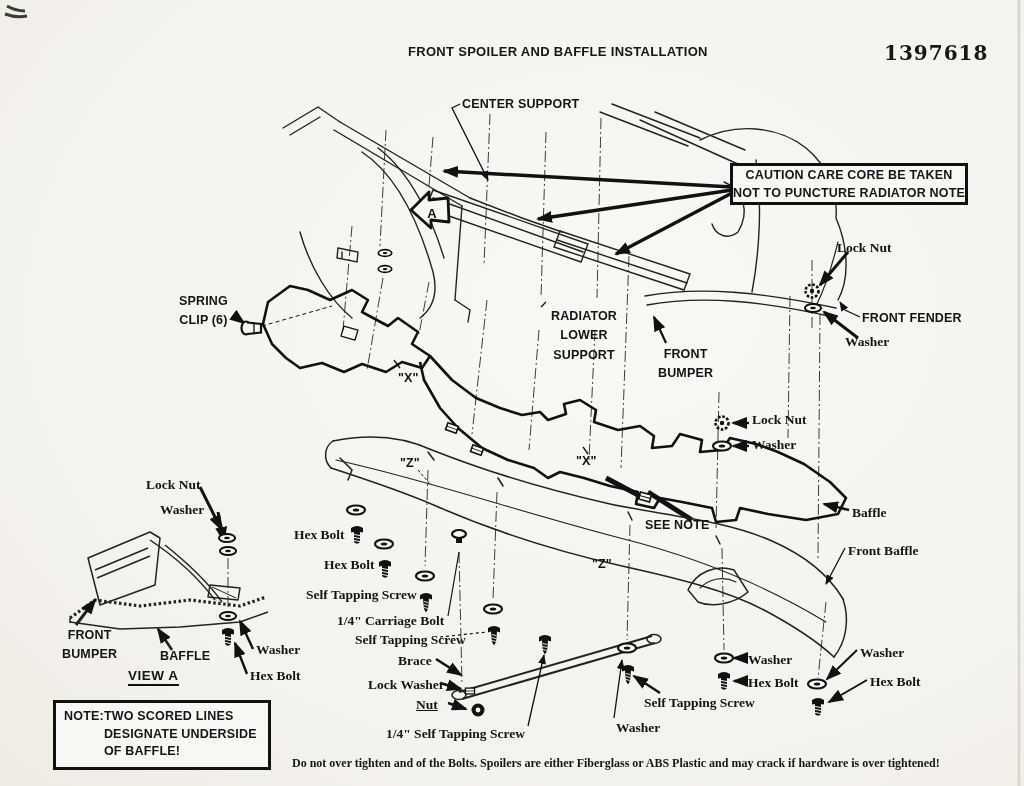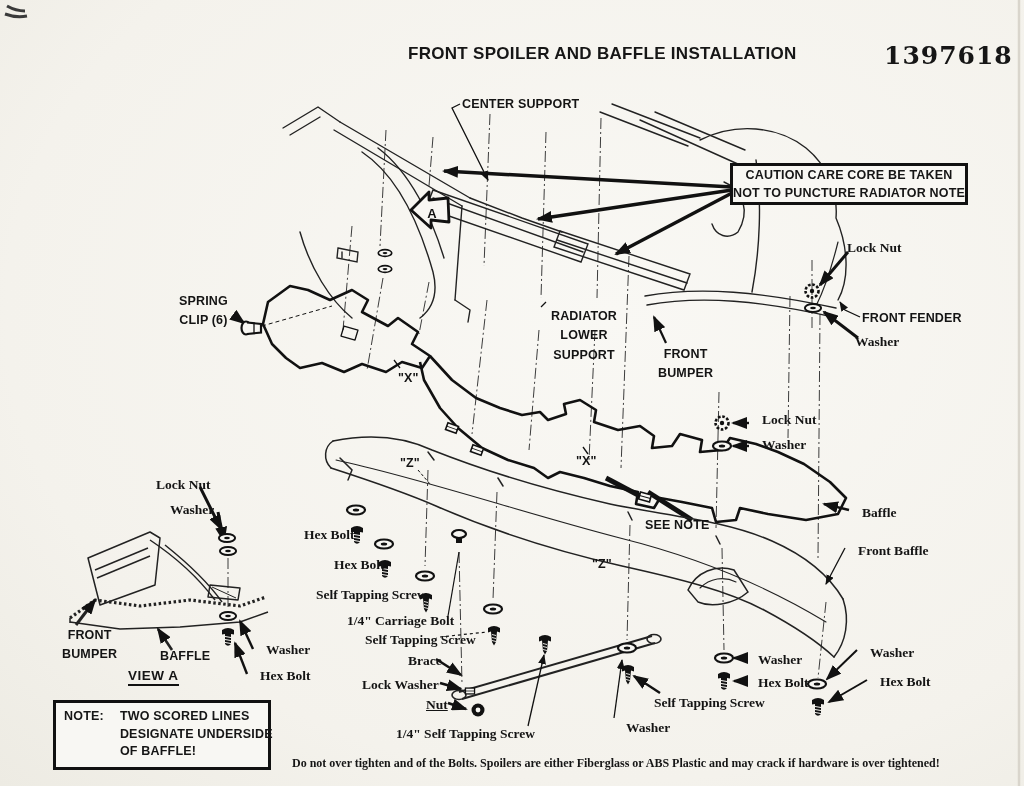--- a/index.html
+++ b/index.html
@@ -4,50 +4,50 @@
 <style>
   html,body{margin:0;padding:0;}
   .page{
     position:relative;width:1024px;height:786px;overflow:hidden;
     background:radial-gradient(ellipse at 60% 40%, #f9f8f4 0%, #f4f2ec 70%, #edebe3 100%);
     font-family:"Liberation Sans",sans-serif;color:#161616;
   }
   .artwork{position:absolute;left:0;top:0;width:1024px;height:786px;}
   .doc-title{
     position:absolute;left:408px;top:44px;width:280px;text-align:center;
-    font-weight:bold;font-size:17px;letter-spacing:.3px;white-space:nowrap;
+    font-weight:bold;font-size:13px;letter-spacing:.3px;white-space:nowrap;
   }
   .part-number{
     position:absolute;left:884px;top:41px;font-family:"DejaVu Serif",serif;
-    font-size:25px;font-weight:600;letter-spacing:1px;
+    font-size:20px;font-weight:600;letter-spacing:1px;
   }
   .caution-box{
     position:absolute;left:730px;top:163px;width:232px;height:36px;
     border:3px solid #111;background:#f8f7f3;display:flex;flex-direction:column;
     justify-content:center;align-items:center;text-align:center;
     font-weight:bold;font-size:12.5px;line-height:1.45;letter-spacing:.2px;white-space:nowrap;
   }
   .note-box{
     position:absolute;left:53px;top:700px;width:198px;
     border:3px solid #111;background:#f8f7f3;padding:5px 6px 6px 8px;
     font-weight:bold;font-size:12.5px;line-height:1.4;letter-spacing:.2px;
-    display:grid;grid-template-columns:auto 1fr;column-gap:16px;
+    display:grid;grid-template-columns:auto 1fr;column-gap:0;
   }
   .note-box .note-lines div{white-space:nowrap;}
   .view-a{
     position:absolute;left:128px;top:668px;font-weight:bold;font-size:13.5px;
     border-bottom:2px solid #111;padding-bottom:1px;letter-spacing:.5px;
   }
   .footer-text{
     position:absolute;left:292px;top:756px;white-space:nowrap;
     font-family:"Liberation Serif",serif;font-weight:bold;font-size:12px;
   }
   .lbl{position:absolute;white-space:pre-line;color:#141414;text-align:center;}
   .lbl.sans{font-family:"Liberation Sans",sans-serif;font-weight:bold;font-size:12.5px;line-height:1.55;letter-spacing:.15px;}
-  .lbl.serif{font-family:"Liberation Serif",serif;font-weight:bold;font-size:13.5px;line-height:1.3;margin-left:10px;}
+  .lbl.serif{font-family:"Liberation Serif",serif;font-weight:bold;font-size:13.5px;line-height:1.3;}
 </style>
 </head>
 <body>
 
 <div class="page">
 
   <svg class="artwork" viewBox="0 0 1024 786" xmlns="http://www.w3.org/2000/svg">
     <defs>
       <marker id="ah-big" markerUnits="userSpaceOnUse" markerWidth="16" markerHeight="12" refX="14" refY="6" orient="auto">
         <path d="M0,0 L16,6 L0,12 Z" fill="#111"></path>
@@ -317,21 +317,21 @@
       <div class="lbl serif" style="left: 848px; top: 542px;">Front Baffle</div>
       <div class="lbl sans" style="left: 592px; top: 555px;">"Z"</div>
       <div class="lbl serif" style="left: 146px; top: 476px;">Lock Nut</div>
       <div class="lbl serif" style="left: 160px; top: 501px;">Washer</div>
       <div class="lbl serif" style="left: 294px; top: 526px;">Hex Bolt</div>
       <div class="lbl serif" style="left: 324px; top: 556px;">Hex Bolt</div>
       <div class="lbl serif" style="left: 306px; top: 586px;">Self Tapping Screw</div>
       <div class="lbl serif" style="left: 337px; top: 612px;">1/4" Carriage Bolt</div>
       <div class="lbl serif" style="left: 355px; top: 631px;">Self Tapping Screw</div>
       <div class="lbl serif" style="left: 398px; top: 652px;">Brace</div>
-      <div class="lbl serif" style="left: 352px; top: 676px;">Lock Washer</div>
+      <div class="lbl serif" style="left: 368px; top: 676px;">Lock Washer</div>
       <div class="lbl serif" style="left: 416px; top: 696px; text-decoration: underline;">Nut</div>
       <div class="lbl serif" style="left: 386px; top: 725px;">1/4" Self Tapping Screw</div>
       <div class="lbl serif" style="left: 644px; top: 694px;">Self Tapping Screw</div>
       <div class="lbl serif" style="left: 616px; top: 719px;">Washer</div>
       <div class="lbl serif" style="left: 748px; top: 651px;">Washer</div>
       <div class="lbl serif" style="left: 748px; top: 674px;">Hex Bolt</div>
       <div class="lbl serif" style="left: 860px; top: 644px;">Washer</div>
       <div class="lbl serif" style="left: 870px; top: 673px;">Hex Bolt</div>
       <div class="lbl sans" style="left: 62px; top: 626px;">FRONT
 BUMPER</div>

